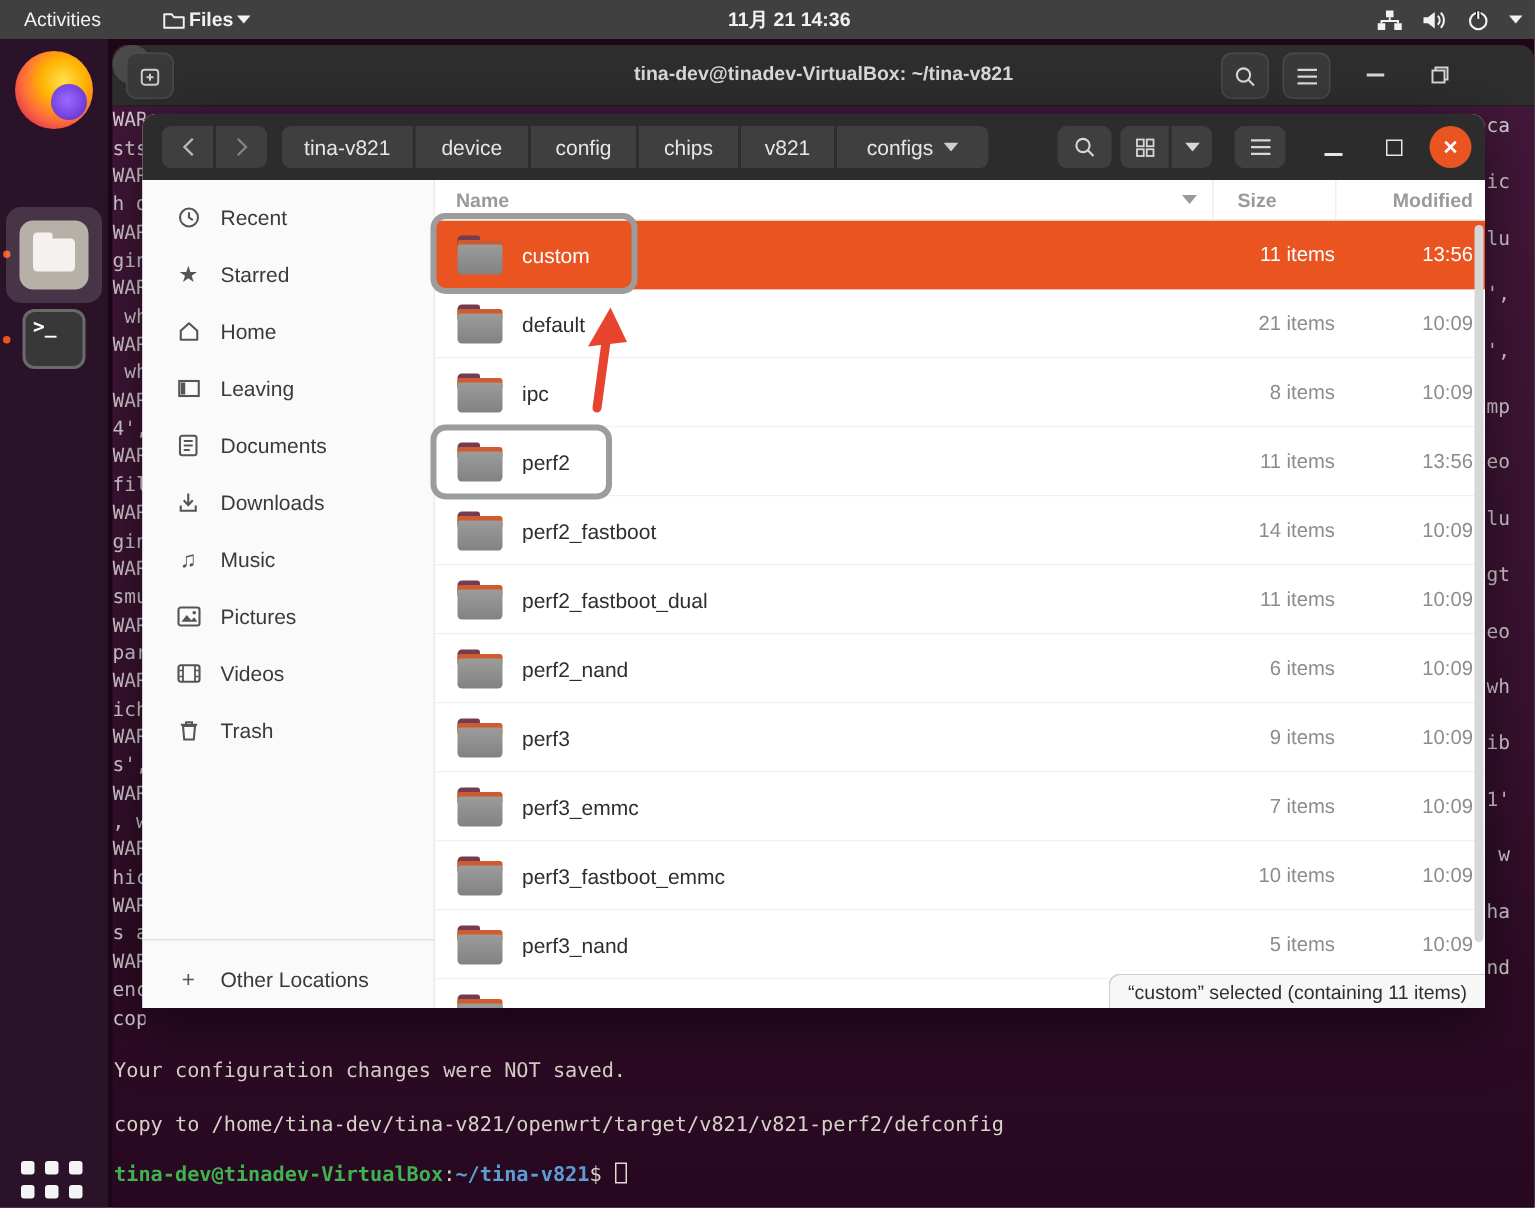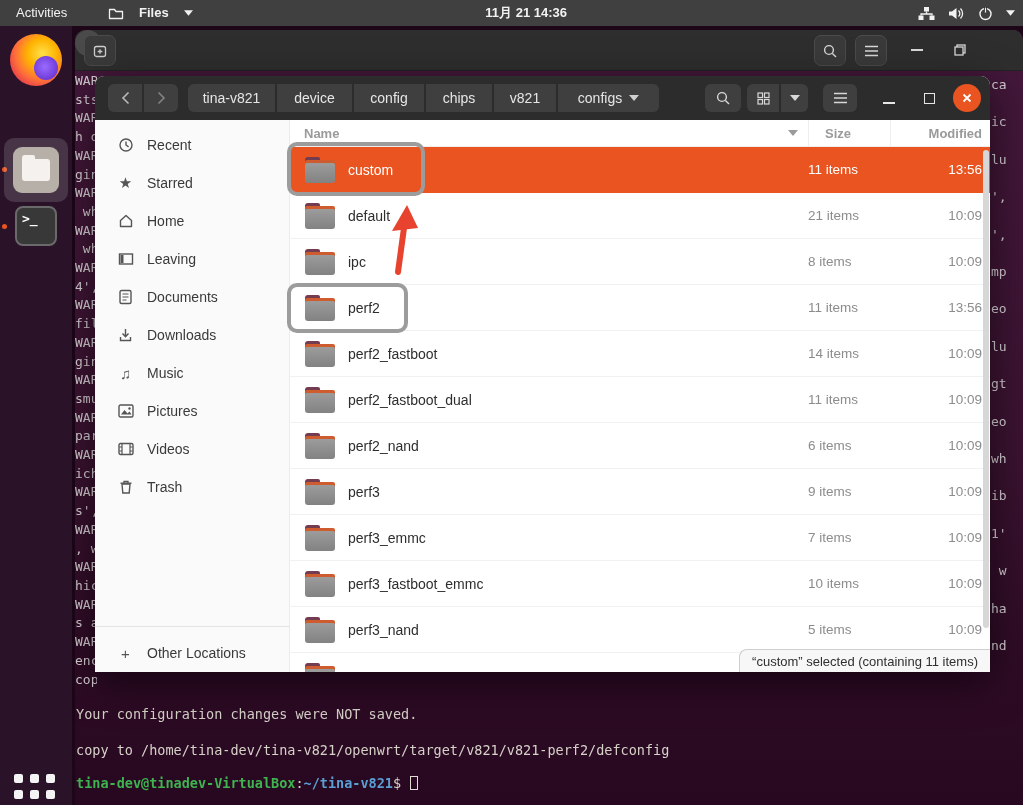--- a/index.html
+++ b/index.html
@@ -3,21 +3,21 @@
 <meta charset="utf-8">
 <style>
   * { margin:0; padding:0; box-sizing:border-box; }
   html,body { width:1023px; height:805px; overflow:hidden; background:#1d0618; }
   body { font-family:"Liberation Sans", sans-serif; position:relative; }
   .screen { position:absolute; inset:0; width:1023px; height:805px; }
 
   
   .topbar { position:absolute; left:0; top:0; width:1023px; height:26px; background:#404040; color:#f2f2f2; font-size:13px; z-index:50; }
   .tb-activities { position:absolute; left:16px; top:4px; line-height:18px; }
-  .tb-app { position:absolute; left:108px; top:4px; display:flex; align-items:center; gap:15px; line-height:18px; font-weight:bold; }
+  .tb-app { position:absolute; left:108px; top:4px; display:flex; align-items:center; gap:2px; line-height:18px; font-weight:bold; }
   .tb-clock { position:absolute; left:50%; top:4px; transform:translateX(-32%); line-height:18px; font-weight:bold; }
   .tb-status { position:absolute; right:8px; top:3px; display:flex; align-items:center; gap:13px; height:20px; }
   .tb-status svg { display:block; }
 
   
   .dock { position:absolute; left:0; top:26px; width:72px; height:779px; background:#2a1329; z-index:40; }
   .ff-icon { position:absolute; left:10px; top:8px; width:52px; height:52px; border-radius:50%;
     background:radial-gradient(circle at 62% 38%, #ffe14a 0%, #ffb300 32%, #ff7139 58%, #e3364e 82%, #b5265f 100%); }
   .ff-inner { position:absolute; left:24px; top:22px; width:24px; height:24px; border-radius:50%;
     background:radial-gradient(circle at 45% 45%, #9a6bff 0%, #6f3bd8 70%, #4d21a8 100%); }
@@ -98,21 +98,21 @@
   .lh-size { width:82px; display:flex; align-items:center; padding-left:16px; border-left:1px solid #eee; }
   .lh-mod { width:100px; display:flex; align-items:center; justify-content:flex-end; padding-right:8px; border-left:1px solid #eee; }
   .rows { position:absolute; left:0; top:27px; width:700px; height:525px; overflow:hidden; }
   .frow { position:relative; width:700px; height:46px; display:flex; align-items:center; border-bottom:1px solid #f1f1f1; background:#fff; }
   .frow.selected { background:#E95420; border-bottom-color:#E95420; }
   .ficon { position:relative; width:30px; height:26px; margin-left:15px; flex:none; }
   .ficon .back { position:absolute; left:0; top:0; width:15px; height:10px; background:#733c51; border-radius:3px 2px 0 0; }
   .ficon .accent { position:absolute; left:0; top:3px; width:30px; height:8px; background:#cf5c2e; border-radius:2px; }
   .ficon .front { position:absolute; left:0; top:6px; width:30px; height:20px; background:linear-gradient(#9c9c9c,#828282); border-radius:2px 2px 3px 3px; }
   .fname { margin-left:13px; font-size:14px; color:#2e2e2e; flex:1; white-space:nowrap; overflow:hidden; }
-  .fsize { width:82px; text-align:left; font-size:13.5px; color:#8c8c8c; flex:none; }
+  .fsize { width:82px; text-align:right; font-size:13.5px; color:#8c8c8c; flex:none; }
   .fmod { width:100px; text-align:right; font-size:13.5px; color:#8c8c8c; flex:none; padding-right:8px; }
   .frow.selected .fname, .frow.selected .fsize, .frow.selected .fmod { color:#fff; }
   .scroll-thumb { position:absolute; right:1px; top:30px; width:6px; height:478px; border-radius:3px; background:#d7d7d7; }
   .statusbar { position:absolute; right:0; bottom:0; height:23px; background:#f7f7f7; border:1px solid #cfcfcf; border-right:none; border-bottom:none;
     border-top-left-radius:8px; display:flex; align-items:center; padding:0 12px; font-size:13px; color:#2f2f2f; }
 
   
   .ann { position:absolute; border:4px solid #9c9c9c; border-radius:10px; z-index:30; }
   .ann1 { left:287px; top:142px; width:138px; height:54px; }
   .ann2 { left:287px; top:283px; width:121px; height:50px; }
@@ -126,20 +126,21 @@
 <div class="screen">
 
   <div class="term-window">
     <div class="term-titlebar">
       <div class="tt-btn tt-newtab">
         <svg width="16" height="16" viewBox="0 0 16 16">
           <rect x="2.5" y="3.5" width="11" height="10" rx="2" fill="none" stroke="#cfcfcf" stroke-width="1.3"></rect>
           <path d="M8 6.2v4.6M5.7 8.5h4.6" stroke="#cfcfcf" stroke-width="1.3"></path>
         </svg>
       </div>
+      <div class="term-title">tina-dev@tinadev-VirtualBox: ~/tina-v821</div>
       <div class="tt-btn tt-search">
         <svg width="16" height="16" viewBox="0 0 16 16">
           <circle cx="7" cy="7" r="4.4" fill="none" stroke="#d8d8d8" stroke-width="1.4"></circle>
           <path d="M10.4 10.4 L14 14" stroke="#d8d8d8" stroke-width="1.4"></path>
         </svg>
       </div>
       <div class="tt-btn tt-menu">
         <svg width="15" height="12" viewBox="0 0 15 12">
           <path d="M1 1.5h13M1 6h13M1 10.5h13" stroke="#d8d8d8" stroke-width="1.5"></path>
         </svg>

